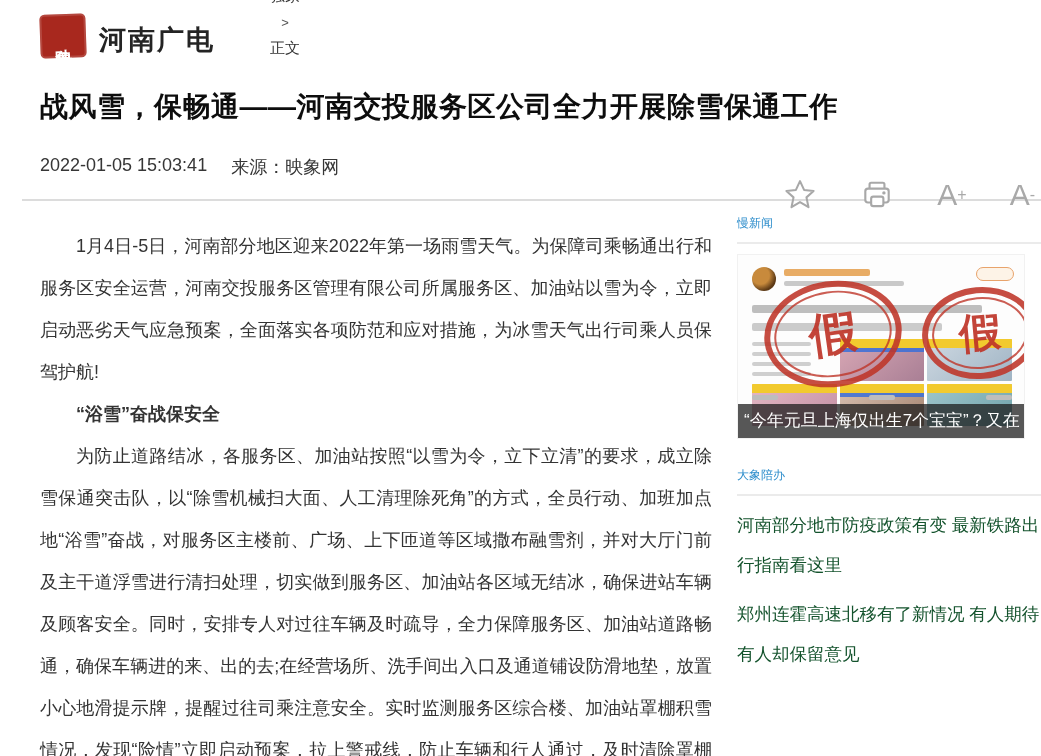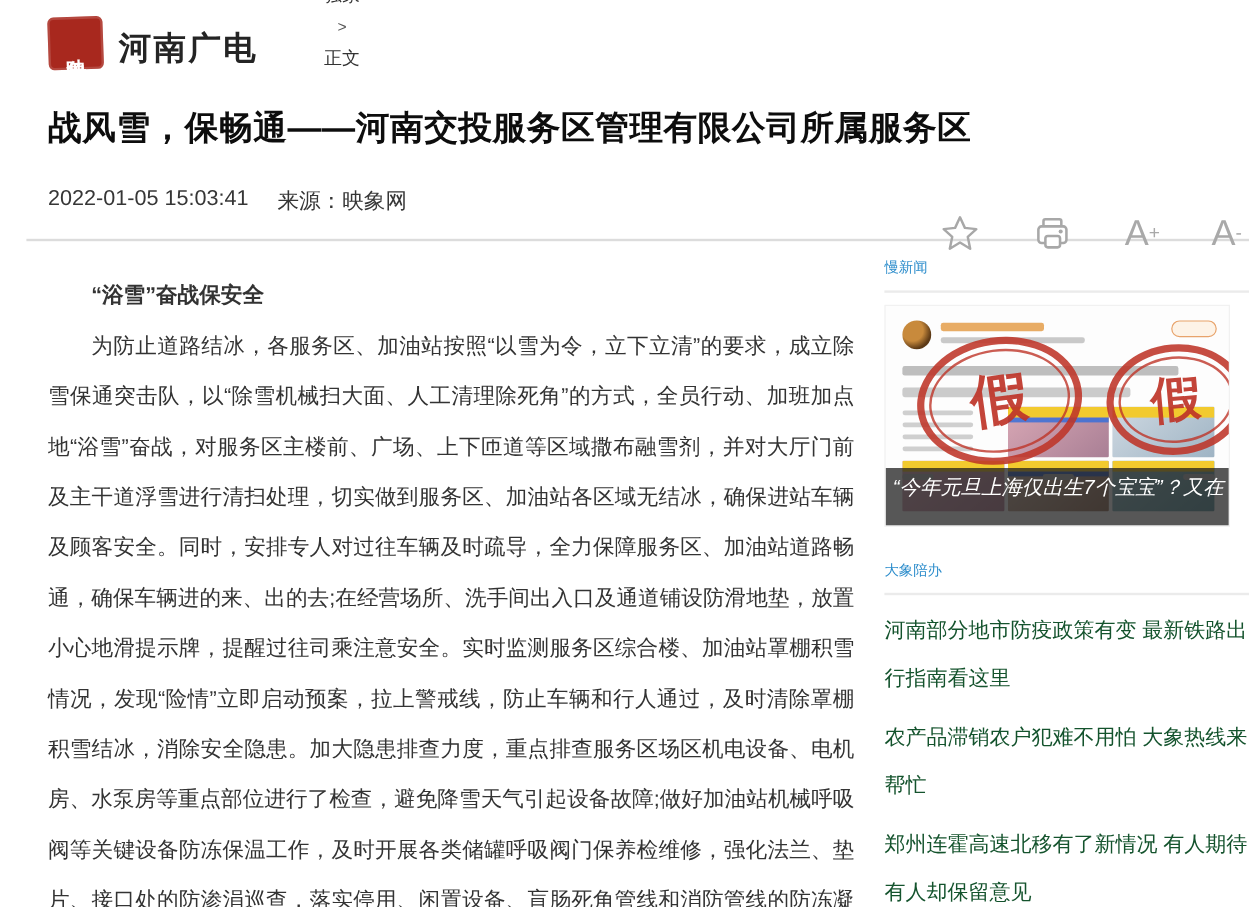--- a/index.html
+++ b/index.html
@@ -64,23 +64,23 @@
   .wb-foot i { display:block; width:26px; height:5px; background:#bdbdbd; border-radius:2px; }
 
   .stamp { position:absolute; border:6px solid rgba(190,52,40,.88); border-radius:50%;
     transform:rotate(-8deg); display:flex; align-items:center; justify-content:center; z-index:3; }
   .stamp::before { content:""; position:absolute; inset:4px; border:2px solid rgba(190,52,40,.8); border-radius:50%; }
   .stamp-char { font-size:48px; font-weight:bold; color:rgba(190,52,40,.92); line-height:1; }
   .stamp-left { width:138px; height:106px; left:26px; top:26px; }
   .stamp-right { width:116px; height:92px; right:-14px; top:32px; transform:rotate(-5deg); }
   .stamp-right .stamp-char { font-size:42px; }
 
-  .img-caption { position:absolute; left:0; right:0; bottom:0; height:48px; z-index:5;
+  .img-caption { position:absolute; left:0; right:0; bottom:0; height:34px; z-index:5;
     background:rgba(28,28,28,.74); color:#fff; font-size:17px; line-height:34px;
-    padding-left:6px; white-space:nowrap; overflow:hidden;font-style:italic; }
+    padding-left:6px; white-space:nowrap; overflow:hidden; }
 
   
   .daxiang { margin-top:28px; }
   .side-list { margin-top:8px; }
   .side-item { font-size:17.5px; color:#14532d; line-height:40px; margin-top:9px; cursor:pointer; }
 
   svg { display:block; }
 </style>
 </head>
 <body>
@@ -91,21 +91,21 @@
   <div class="breadcrumb">
     <span class="crumb">新闻中心</span>
     <span class="sep">&gt;</span>
     <span class="crumb">独家</span>
     <span class="sep">&gt;</span>
     <span>正文</span>
   </div>
 </div>
 
 <div class="article-header">
-  <h1 class="article-title">战风雪，保畅通——河南交投服务区管理有限公司所属服务区</h1>
+  <h1 class="article-title">战风雪，保畅通——河南交投服务区公司全力开展除雪保通工作</h1>
   <div class="meta-row">
     <span>2022-01-05 15:03:41</span>
     <span>来源：映象网</span>
   </div>
   <div class="toolbar">
     <span class="tb-btn">
       <svg width="34" height="34" viewBox="0 0 100 100">
         <path d="M50 9 L62 35 L90 38 L69 57 L75 86 L50 71 L25 86 L31 57 L10 38 L38 35 Z" fill="none" stroke="#a8a8a8" stroke-width="6" stroke-linejoin="round"></path>
       </svg>
     </span>
@@ -126,20 +126,21 @@
         <sup>-</sup>
       </span>
   </div>
 </div>
 
 <div class="divider"></div>
 
 <div class="content">
 
   <div class="article-body">
+    <p>1月4日-5日，河南部分地区迎来2022年第一场雨雪天气。为保障司乘畅通出行和服务区安全运营，河南交投服务区管理有限公司所属服务区、加油站以雪为令，立即启动恶劣天气应急预案，全面落实各项防范和应对措施，为冰雪天气出行司乘人员保驾护航!</p>
     <p class="subhead">“浴雪”奋战保安全</p>
     <p>为防止道路结冰，各服务区、加油站按照“以雪为令，立下立清”的要求，成立除雪保通突击队，以“除雪机械扫大面、人工清理除死角”的方式，全员行动、加班加点地“浴雪”奋战，对服务区主楼前、广场、上下匝道等区域撒布融雪剂，并对大厅门前及主干道浮雪进行清扫处理，切实做到服务区、加油站各区域无结冰，确保进站车辆及顾客安全。同时，安排专人对过往车辆及时疏导，全力保障服务区、加油站道路畅通，确保车辆进的来、出的去;在经营场所、洗手间出入口及通道铺设防滑地垫，放置小心地滑提示牌，提醒过往司乘注意安全。实时监测服务区综合楼、加油站罩棚积雪情况，发现“险情”立即启动预案，拉上警戒线，防止车辆和行人通过，及时清除罩棚积雪结冰，消除安全隐患。加大隐患排查力度，重点排查服务区场区机电设备、电机房、水泵房等重点部位进行了检查，避免降雪天气引起设备故障;做好加油站机械呼吸阀等关键设备防冻保温工作，及时开展各类储罐呼吸阀门保养检维修，强化法兰、垫片、接口处的防渗涓巡查，落实停用、闲置设备、盲肠死角管线和消防管线的防冻凝措施，</p>
   </div>
 
   <div class="sidebar">
 
     <div>
       <div class="side-title">慢新闻</div>
 
       <div class="news-image">
@@ -190,20 +191,19 @@
         </div>
 
         <div class="img-caption">“今年元旦上海仅出生7个宝宝”？又在</div>
       </div>
     </div>
 
     <div class="daxiang">
       <div class="side-title">大象陪办</div>
       <div class="side-list">
         <div class="side-item">河南部分地市防疫政策有变 最新铁路出行指南看这里</div>
-        <div class="side-item">农产品滞销农户犯难不用怕 大象热线来帮忙</div>
         <div class="side-item">郑州连霍高速北移有了新情况 有人期待有人却保留意见</div>
 
       </div>
     </div>
 
   </div>
 </div>
 
 </body></html>

